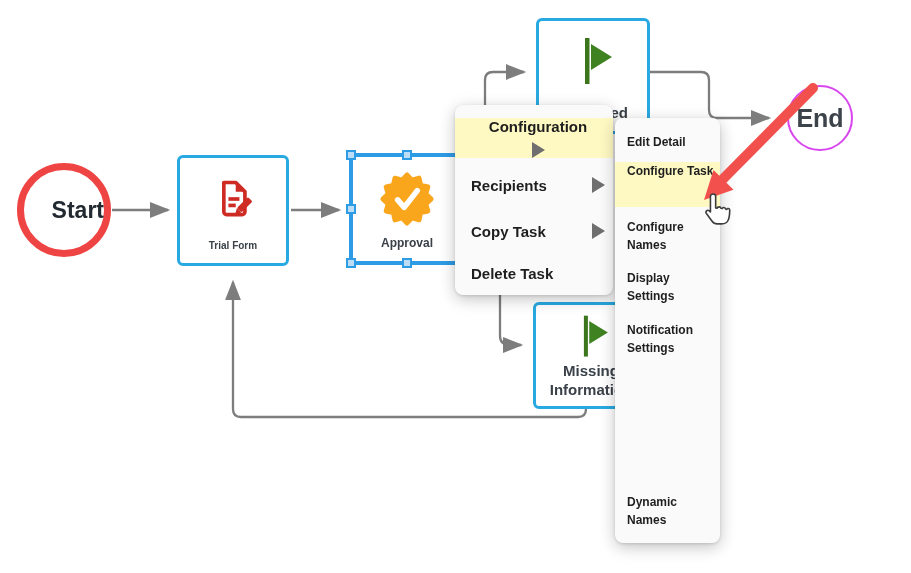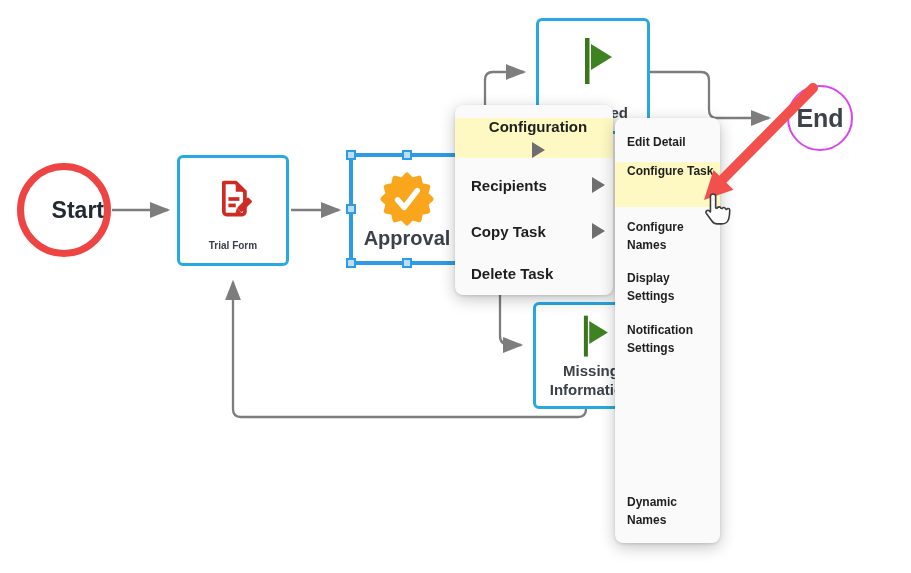--- a/index.html
+++ b/index.html
@@ -12,21 +12,21 @@
   .node{position:absolute;background:#fff;border:3px solid #29A9E1;border-radius:6px;z-index:2;}
   .node .nlabel{position:absolute;left:0;right:0;text-align:center;font-weight:700;color:#3A4149;}
   .node .icon{position:absolute;left:50%;transform:translateX(-50%);}
 
   #trial-form{left:177px;top:155px;width:106px;height:105px;}
   #trial-form .icon{top:18px;}
   #trial-form .nlabel{bottom:12px;font-size:10px;}
 
   #approval{left:349px;top:153px;width:108px;height:104px;border:4px solid #2E9BE5;border-radius:2px;}
   #approval .icon{top:14px;}
-  #approval .nlabel{bottom:11px;font-size:20px;}
+  #approval .nlabel{bottom:11px;font-size:12px;}
   .handle{position:absolute;width:10px;height:10px;background:#BCDDF6;border:2px solid #2E9BE5;
     box-sizing:border-box;z-index:3;}
 
   #approved{left:536px;top:18px;width:108px;height:110px;}
   #approved .icon{top:14px;}
   #approved .nlabel{bottom:10px;font-size:15px;}
 
   #missing{left:533px;top:302px;width:110px;height:101px;}
   #missing .icon{top:8px;}
   #missing .nlabel{bottom:7px;font-size:15px;line-height:19px;padding:0 4px;}

